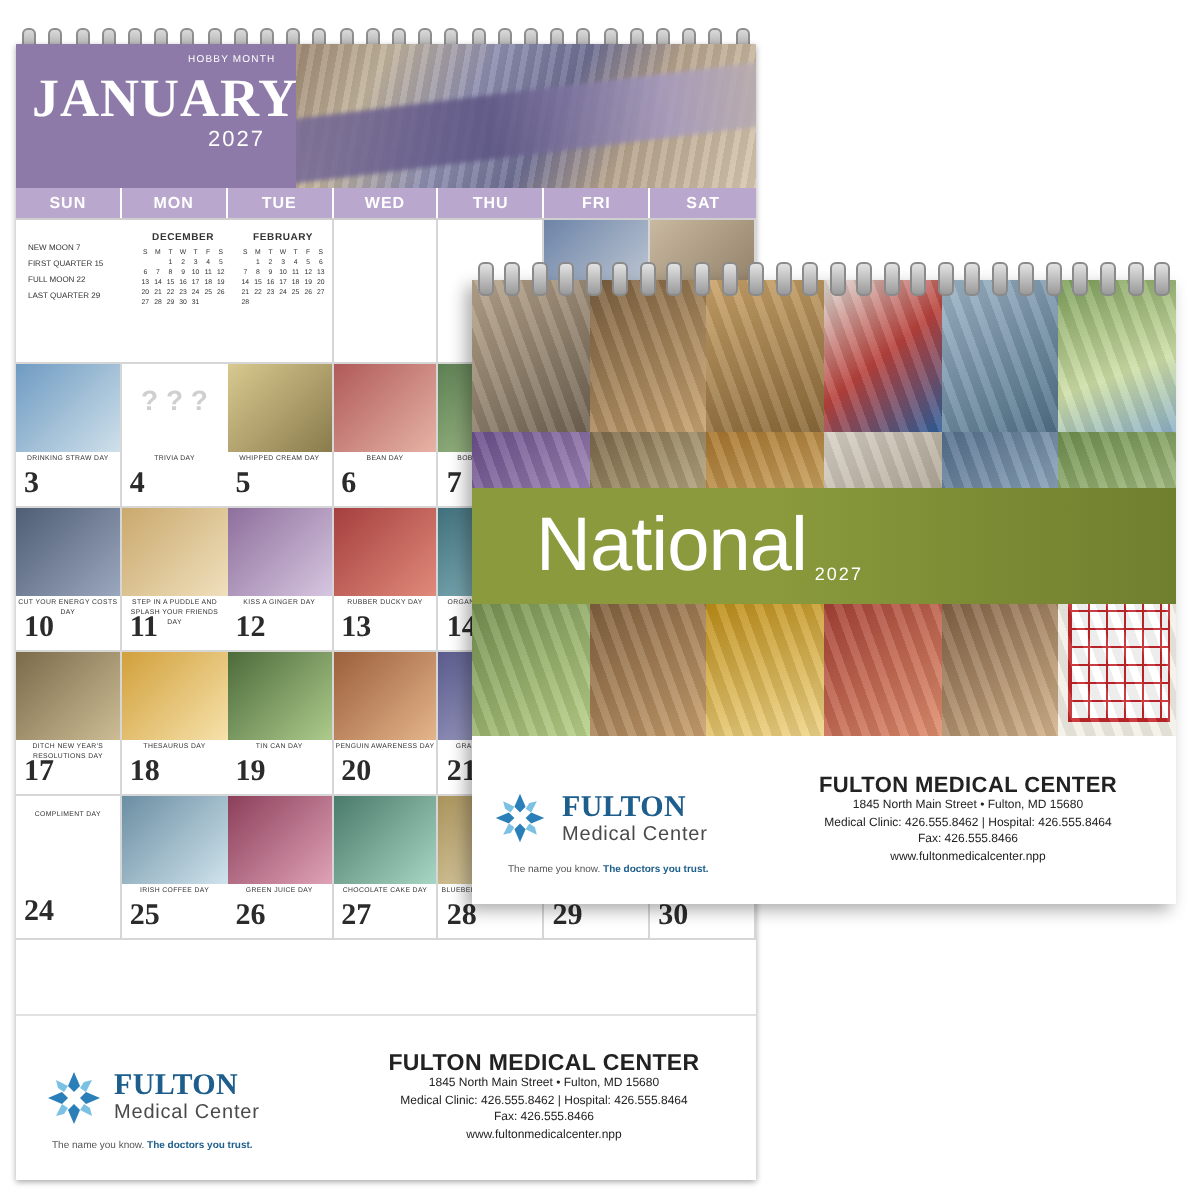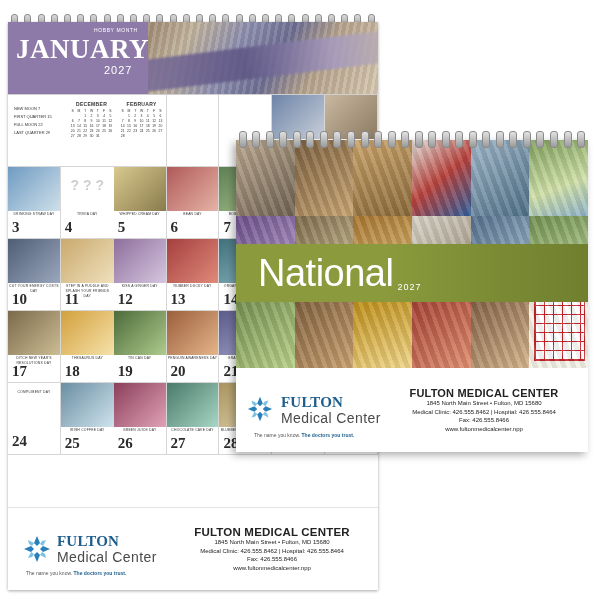--- a/index.html
+++ b/index.html
@@ -152,21 +152,21 @@
   .cal-footer{
     position:absolute;left:0;right:0;bottom:0;height:82px;
     background:#ffffff;
     display:flex;align-items:center;
     border-top:1px solid #e2e2e2;
   }
   .logo-wrap{width:150px;display:flex;align-items:center;gap:5px;padding-left:14px;}
   .logo-mark{width:30px;height:30px;position:relative;flex:none;}
   .logo-text{line-height:1.05;}
   .logo-fulton{font-size:15px;font-weight:bold;color:#1d5e8c;letter-spacing:.2px;font-family:"Liberation Serif", serif;}
-  .logo-medical{font-size:14px;color:#4a4a4a;letter-spacing:.4px;}
+  .logo-medical{font-size:10px;color:#4a4a4a;letter-spacing:.4px;}
   .tagline{position:absolute;left:18px;bottom:14px;font-size:5px;color:#555;}
   .tagline b{color:#1d5e8c;}
   .cal-contact{flex:1;text-align:center;color:#222;padding-right:6px;}
   .cal-contact .name{font-size:11.5px;font-weight:bold;letter-spacing:.2px;}
   .cal-contact .line{font-size:6px;line-height:8.5px;}
 
   
   .spiral-back{
     position:absolute;left:8px;top:14px;width:370px;height:14px;
     display:flex;justify-content:space-around;align-items:center;
@@ -223,21 +223,21 @@
     background:
       repeating-linear-gradient(0deg,#c3262a 0 1px,transparent 1px 9px),
       repeating-linear-gradient(90deg,#c3262a 0 1px,transparent 1px 9px),
       #ffffff;
     border:1px solid #c3262a;
   }
   .banner{
     position:absolute;left:0;right:0;top:104px;height:58px;
     background:linear-gradient(90deg,#8a9a3c 0%,#8a9a3c 42%,#6f7f2e 100%);
     display:flex;align-items:center;
-    padding-left:22px;
+    padding-left:32px;
     box-sizing:border-box;
   }
   .banner .b1{font-size:38px;color:#ffffff;font-weight:normal;letter-spacing:-.5px;font-family:"Liberation Sans", sans-serif;}
   .banner .b2{font-size:38px;color:#ffffff;font-weight:bold;letter-spacing:-.5px;}
   .banner .byear{font-size:9px;color:#ffffff;align-self:flex-end;margin-bottom:10px;margin-left:4px;letter-spacing:1px;}
   .cover-footer{
     position:absolute;left:0;right:0;bottom:0;height:84px;
     background:#ffffff;display:flex;align-items:center;
   }
   .cover-footer .logo-wrap{width:142px;padding-left:10px;}
@@ -295,20 +295,29 @@
 
     <div class="cal-top">
       <div class="cal-month-block">
         <span class="cal-hobby">HOBBY MONTH</span>
         <span class="cal-month">JANUARY</span>
         <span class="cal-year">2027</span>
       </div>
       <div class="cal-photo"></div>
     </div>
 
+    <div class="cal-dow">
+      <div>SUN</div>
+      <div>MON</div>
+      <div>TUE</div>
+      <div>WED</div>
+      <div>THU</div>
+      <div>FRI</div>
+      <div>SAT</div>
+    </div>
 
     <div class="cal-grid">
 
       <div class="cell info">
         <div class="moons">
           <span>NEW MOON 7</span>
           <span>FIRST QUARTER 15</span>
           <span>FULL MOON 22</span>
           <span>LAST QUARTER 29</span>
         </div>

